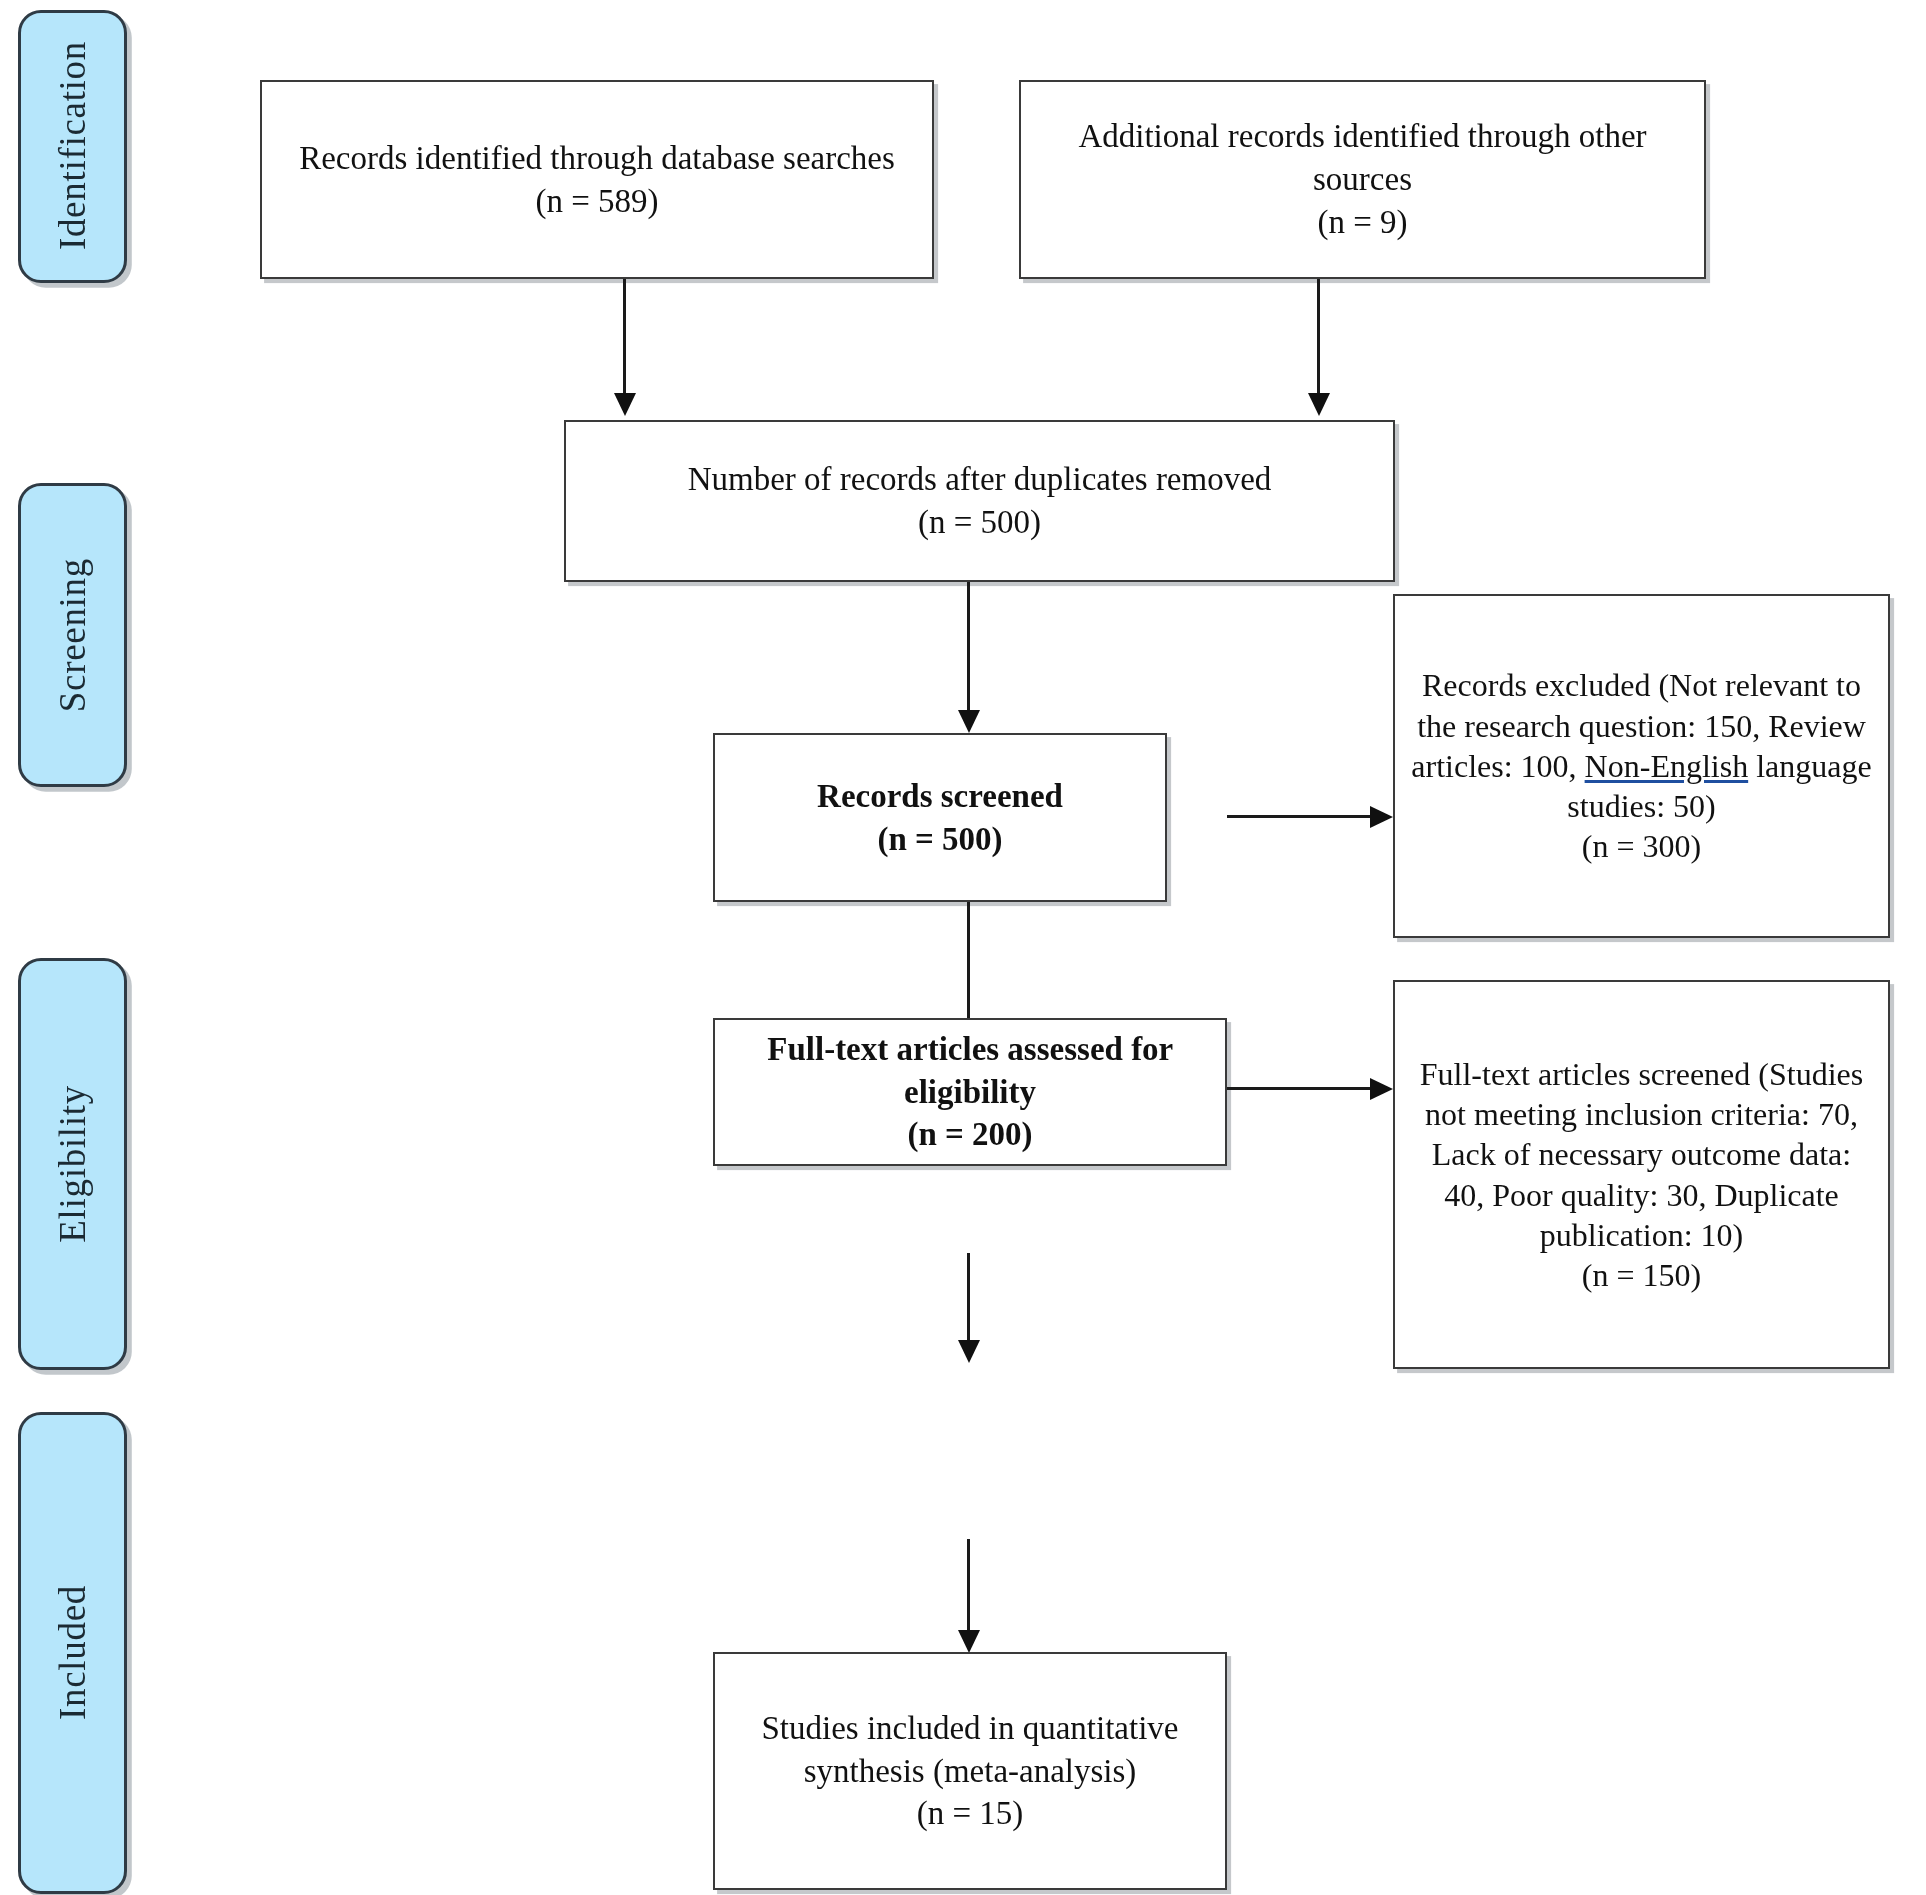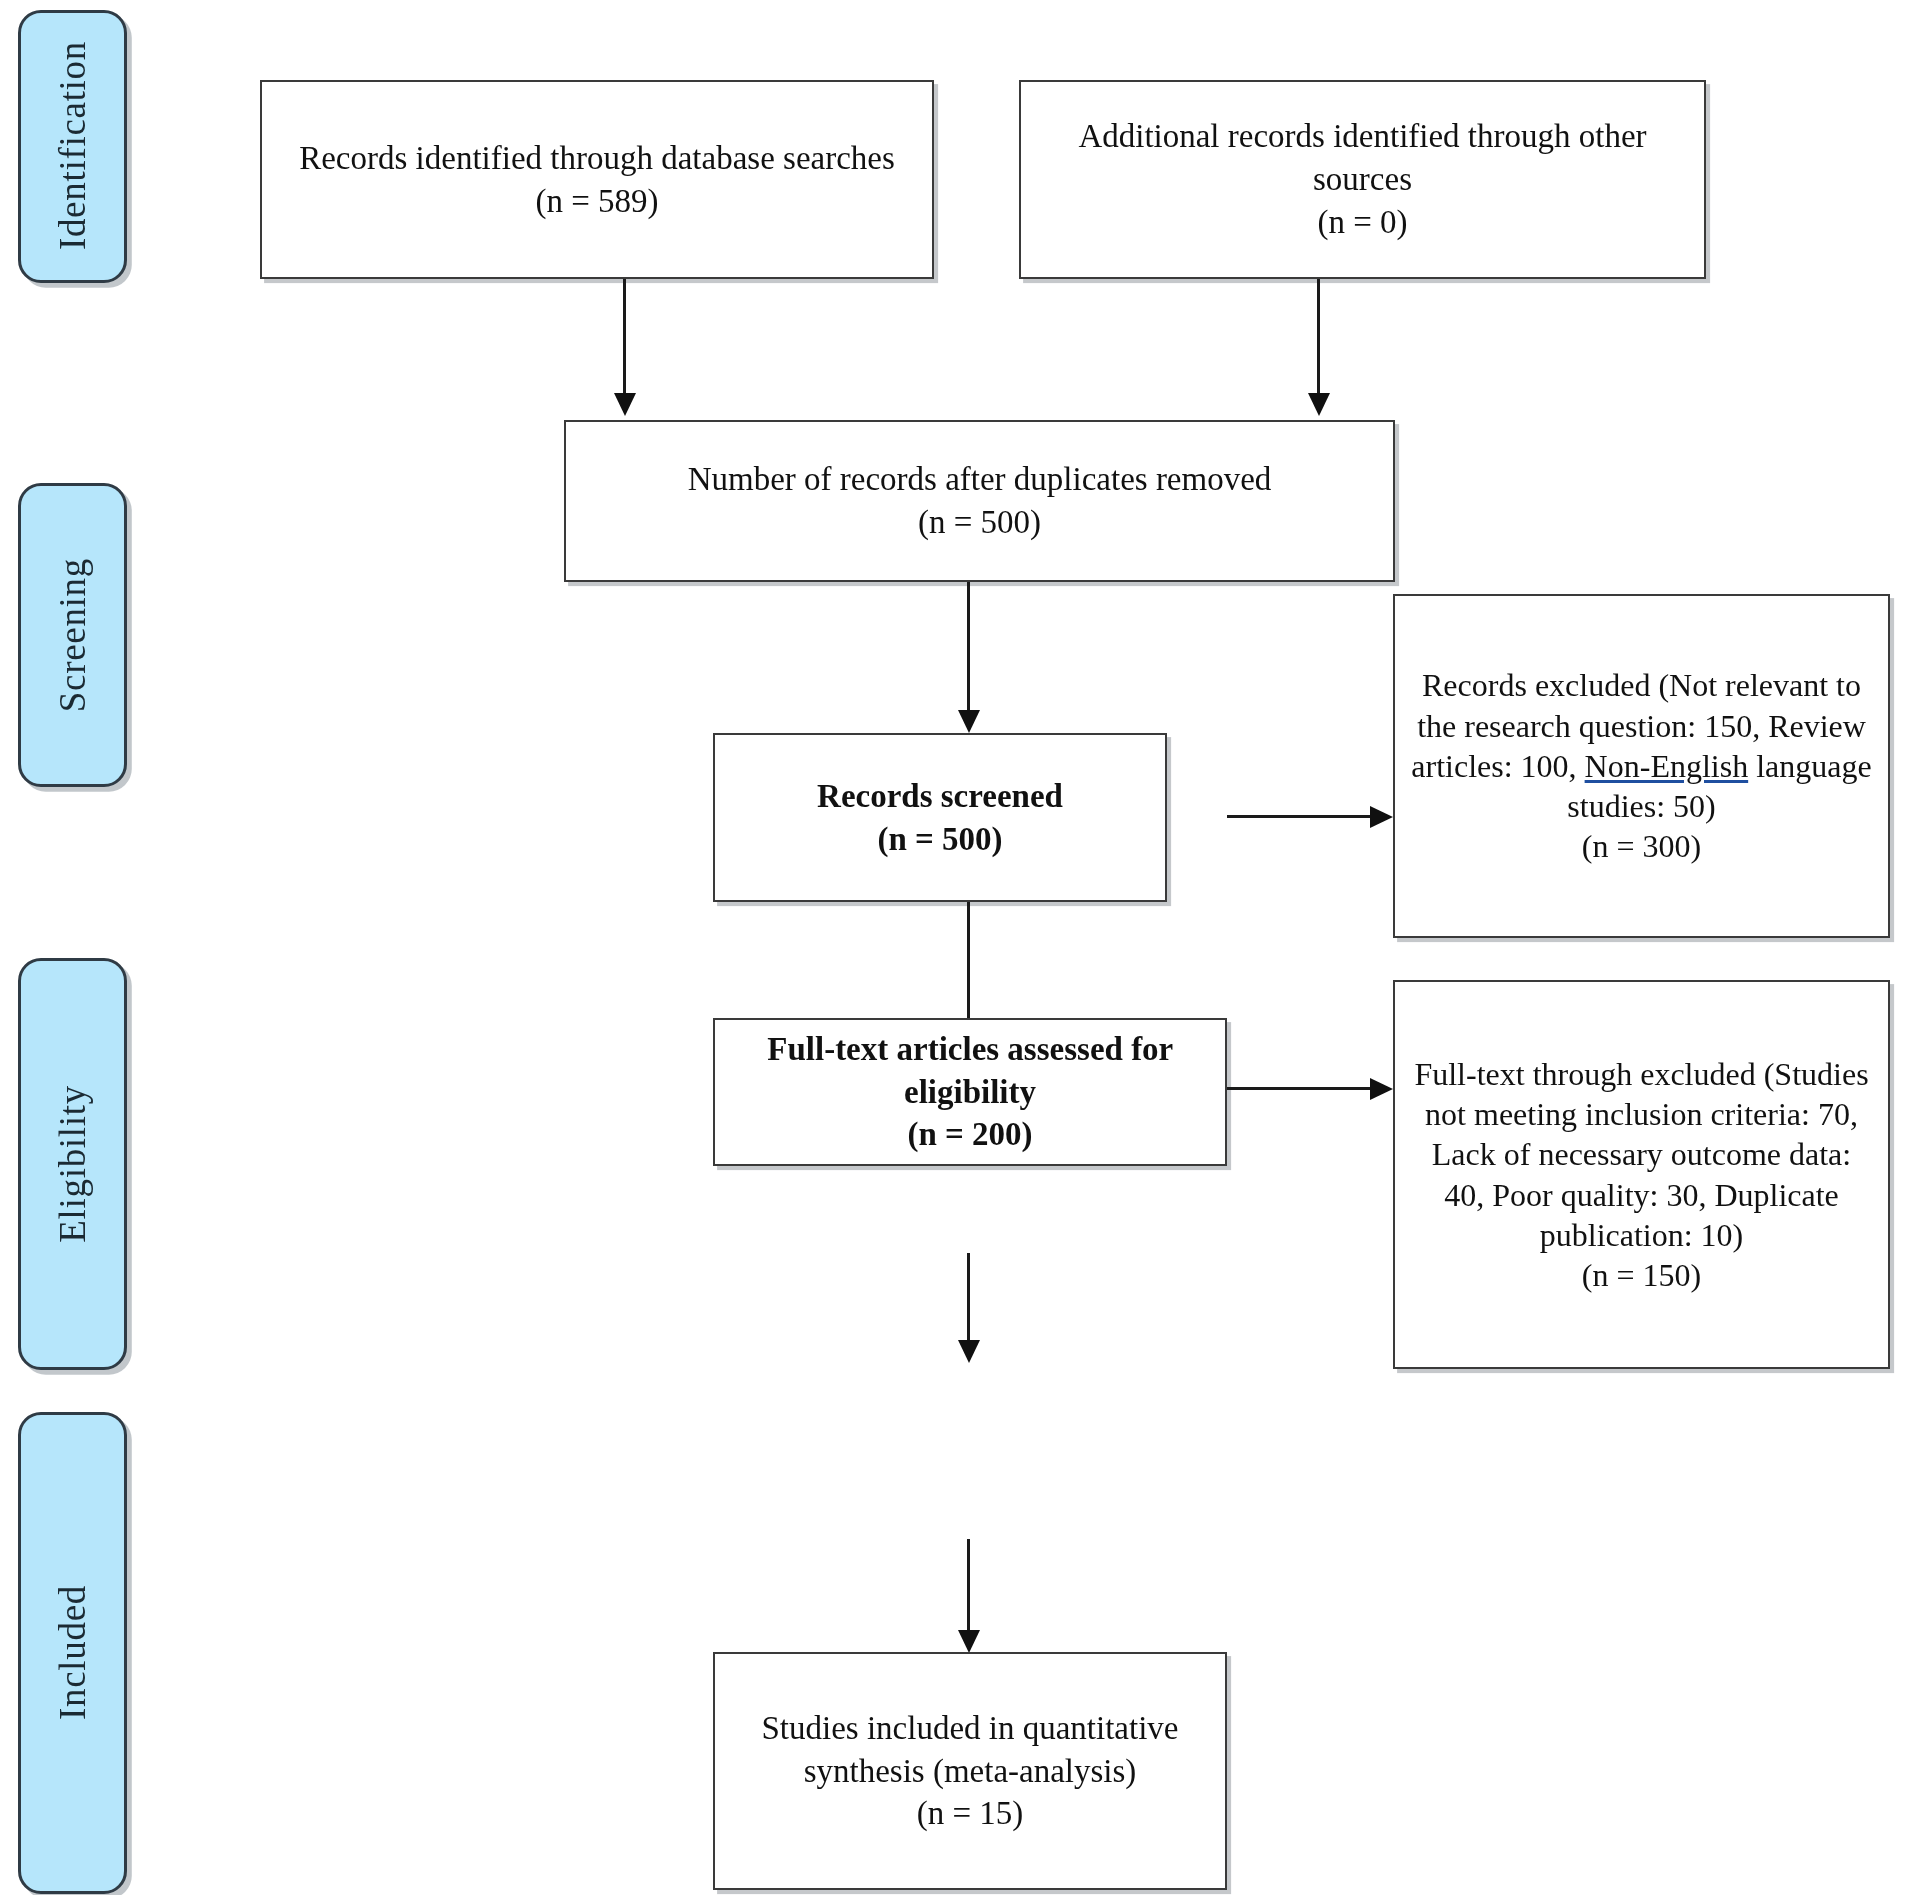--- a/index.html
+++ b/index.html
@@ -117,21 +117,21 @@
       <span>Records identified through database</span>
       <span>searches</span><br>
       <span>(n = 589)</span>
     </div>
   </div>
 
   <div class="flow-box" style="left:1019px; top:80px; width:687px; height:199px;">
     <div class="box-text">
       <span>Additional records identified through</span>
       <span>other sources</span><br>
-      <span>(n = 0)</span>
+      <span>(n = 9)</span>
     </div>
   </div>
 
   <div class="vline" style="left:623px;  top:279px; height:116px;"></div>
   <div class="arrow-down" style="left:614px;  top:393px;"></div>
 
   <div class="vline" style="left:1317px; top:279px; height:116px;"></div>
   <div class="arrow-down" style="left:1308px; top:393px;"></div>
 
   <div class="flow-box" style="left:552px; top:420px; width:831px; height:162px;margin-left:12px;">
@@ -174,21 +174,21 @@
       <span>eligibility</span><br>
       <span>(n = 200)</span>
     </div>
   </div>
 
   <div class="hline" style="left:1227px; top:1087px; width:144px;"></div>
   <div class="arrow-right" style="left:1370px; top:1078px;"></div>
 
   <div class="flow-box dense" style="left:1393px; top:980px; width:497px; height:389px;">
     <div class="box-text">
-      <span>Full-text through excluded</span>
+      <span>Full-text articles screened</span>
       <span>(Studies not meeting</span>
       <span>inclusion criteria: 70, Lack of</span>
       <span>necessary outcome data: 40,</span>
       <span>Poor quality: 30, Duplicate</span>
       <span>publication: 10)</span><br>
       <span>(n = 150)</span>
     </div>
   </div>
 
   <div class="vline" style="left:967px; top:1253px; height:88px;"></div>

